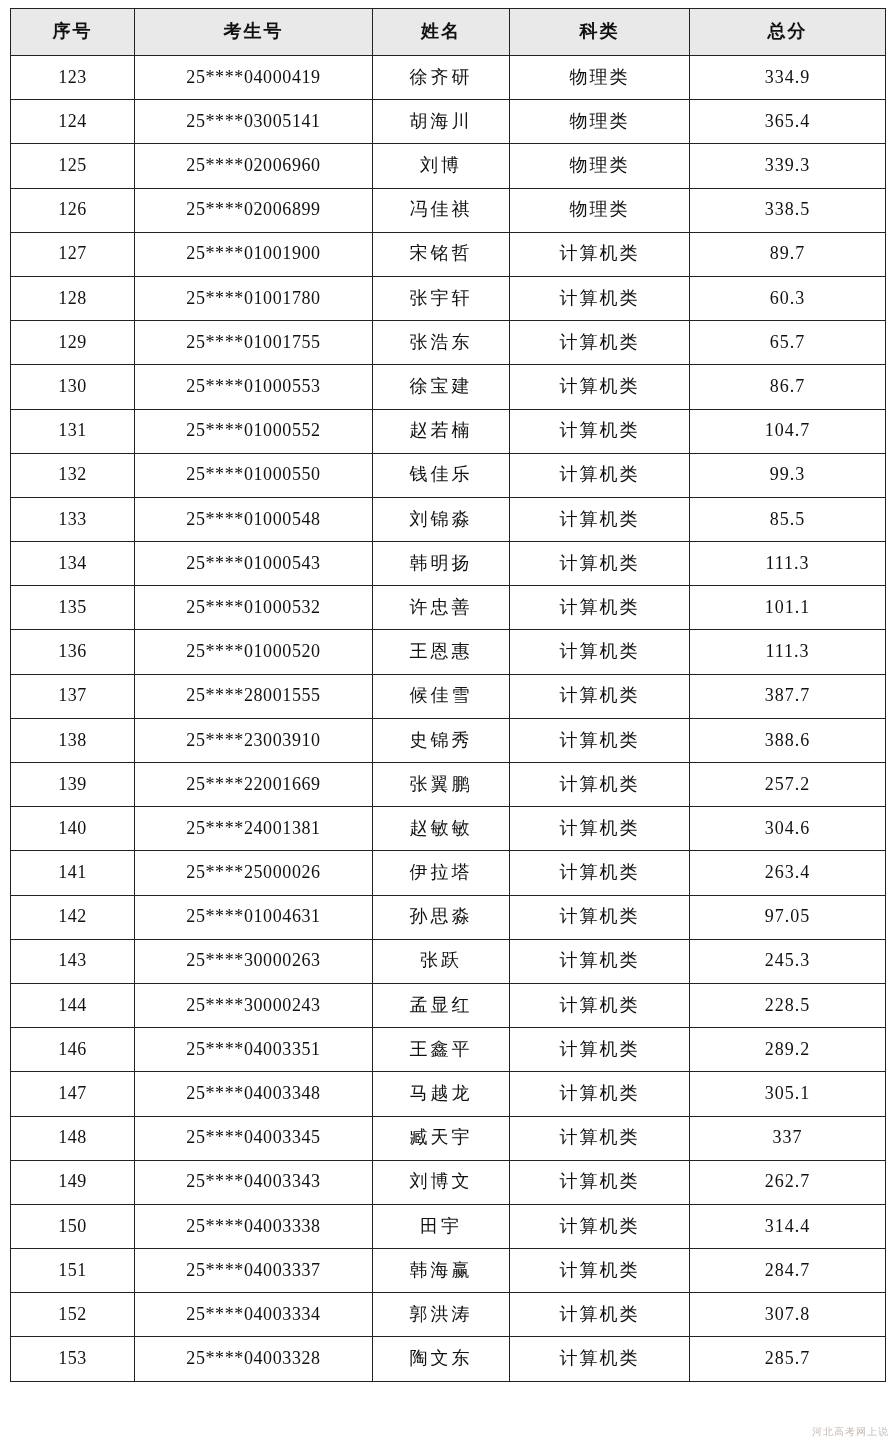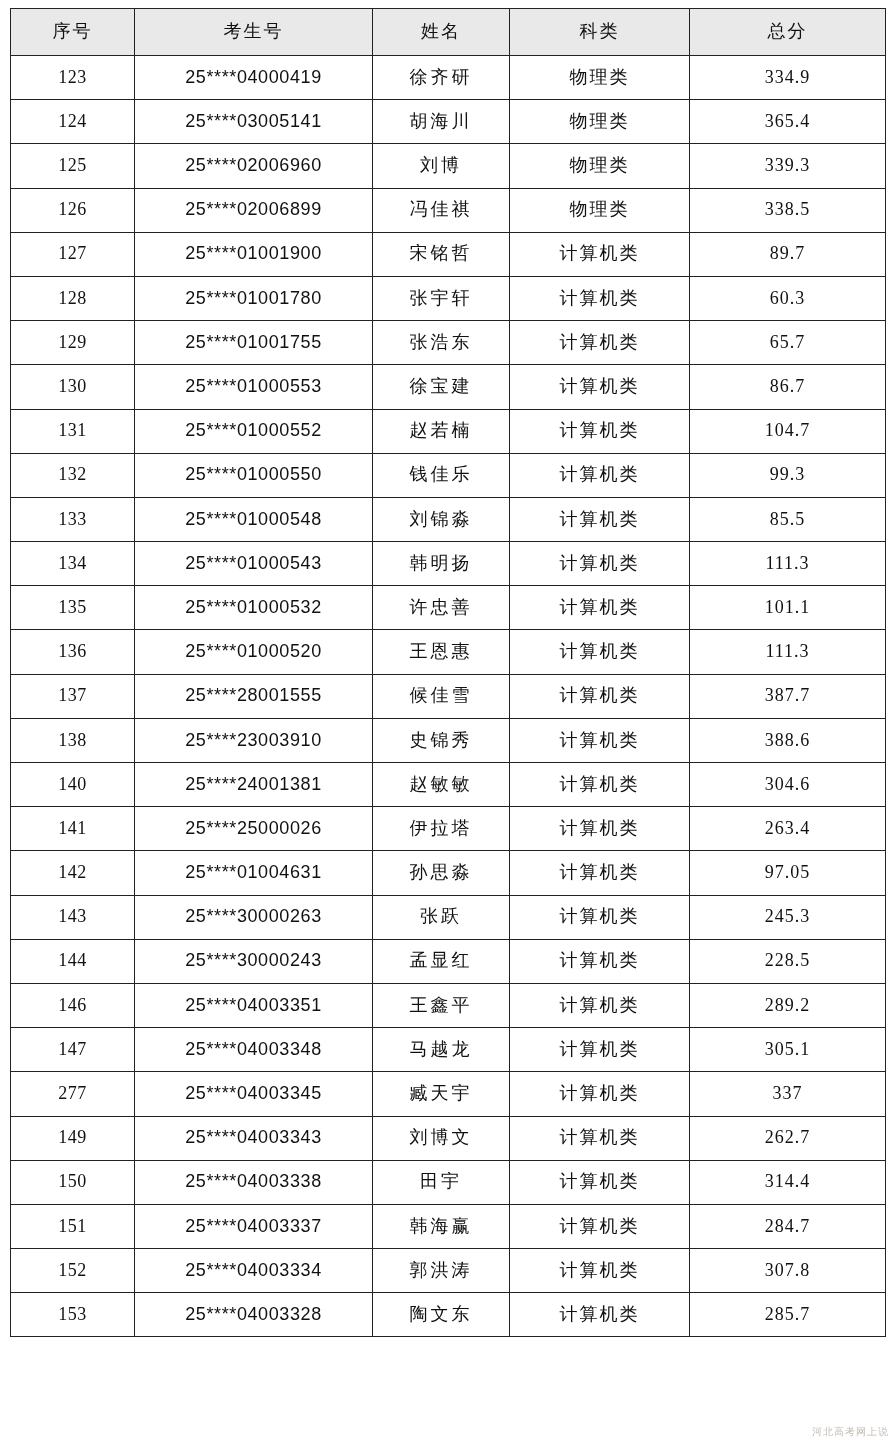--- a/index.html
+++ b/index.html
@@ -38,30 +38,30 @@
     text-align: center;
     vertical-align: middle;
     font-size: 18px;
     line-height: 1.1;
     padding: 0;
     height: 43.2px;
     white-space: nowrap;
   }
   table.score-table thead th {
     background: #e9e9e9;
-    font-weight: normal;
+    font-weight: bold;
     letter-spacing: 2px;
     height: 46px;
   }
   td.col-seq {
     font-family: "Liberation Serif", "DejaVu Serif", serif;
     letter-spacing: 0.5px;
   }
   td.col-exam {
-    font-family: Liberation Sans, sans-serif;
+    font-family: Liberation Serif, serif;
     letter-spacing: 0.6px;
     font-size: 17px;
   }
   td.col-name {
     letter-spacing: 3px;
     border-radius: 18px;
   }
   td.col-cat {
     letter-spacing: 2px;
     margin-top: 28px;
@@ -209,20 +209,27 @@
           <td class="col-score">387.7</td>
         </tr>
         <tr>
           <td class="col-seq">138</td>
           <td class="col-exam">25****23003910</td>
           <td class="col-name">史锦秀</td>
           <td class="col-cat">计算机类</td>
           <td class="col-score">388.6</td>
         </tr>
         <tr>
+          <td class="col-seq">139</td>
+          <td class="col-exam">25****22001669</td>
+          <td class="col-name">张翼鹏</td>
+          <td class="col-cat">计算机类</td>
+          <td class="col-score">257.2</td>
+        </tr>
+        <tr>
           <td class="col-seq">140</td>
           <td class="col-exam">25****24001381</td>
           <td class="col-name">赵敏敏</td>
           <td class="col-cat">计算机类</td>
           <td class="col-score">304.6</td>
         </tr>
         <tr>
           <td class="col-seq">141</td>
           <td class="col-exam">25****25000026</td>
           <td class="col-name">伊拉塔</td>
@@ -258,21 +265,21 @@
           <td class="col-score">289.2</td>
         </tr>
         <tr>
           <td class="col-seq">147</td>
           <td class="col-exam">25****04003348</td>
           <td class="col-name">马越龙</td>
           <td class="col-cat">计算机类</td>
           <td class="col-score">305.1</td>
         </tr>
         <tr>
-          <td class="col-seq">277</td>
+          <td class="col-seq">148</td>
           <td class="col-exam">25****04003345</td>
           <td class="col-name">臧天宇</td>
           <td class="col-cat">计算机类</td>
           <td class="col-score">337</td>
         </tr>
         <tr>
           <td class="col-seq">149</td>
           <td class="col-exam">25****04003343</td>
           <td class="col-name">刘博文</td>
           <td class="col-cat">计算机类</td>

